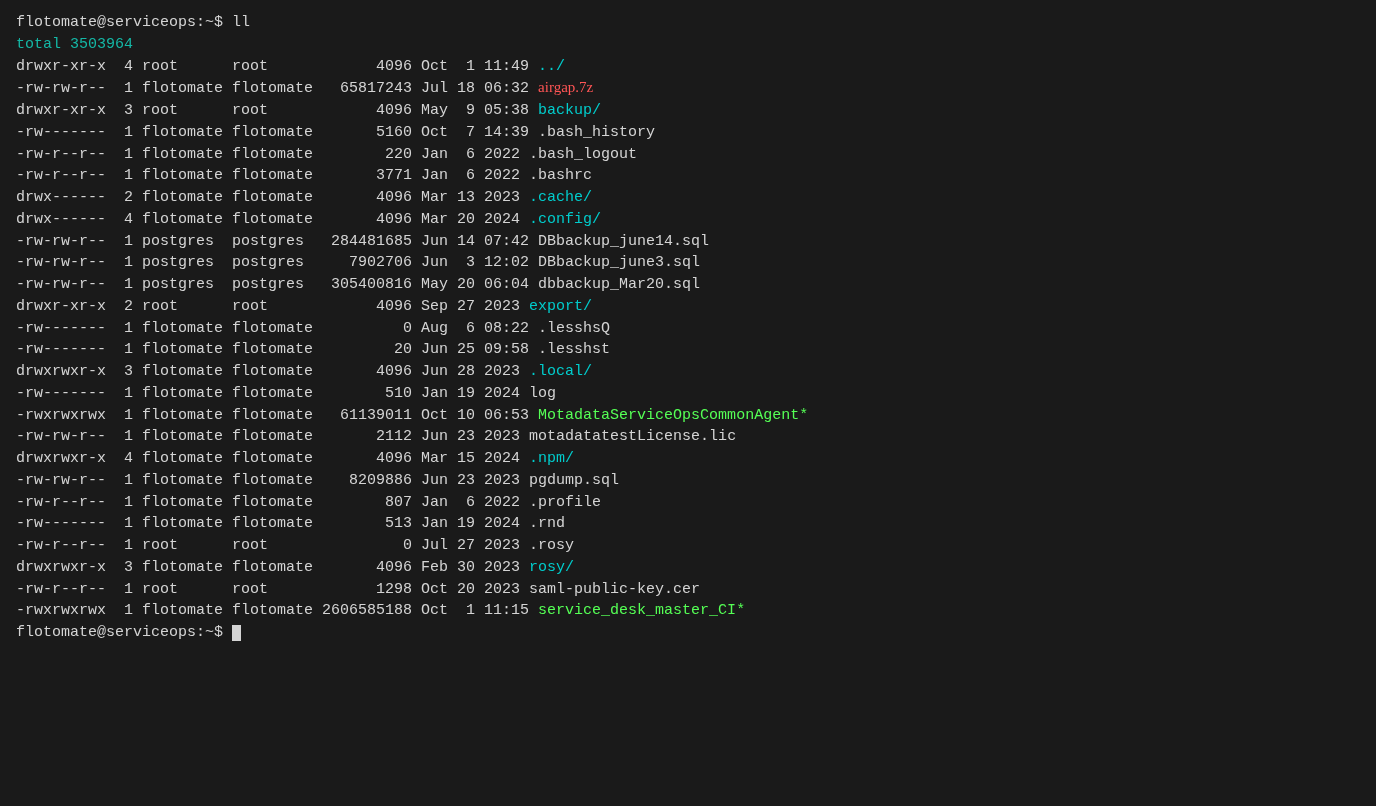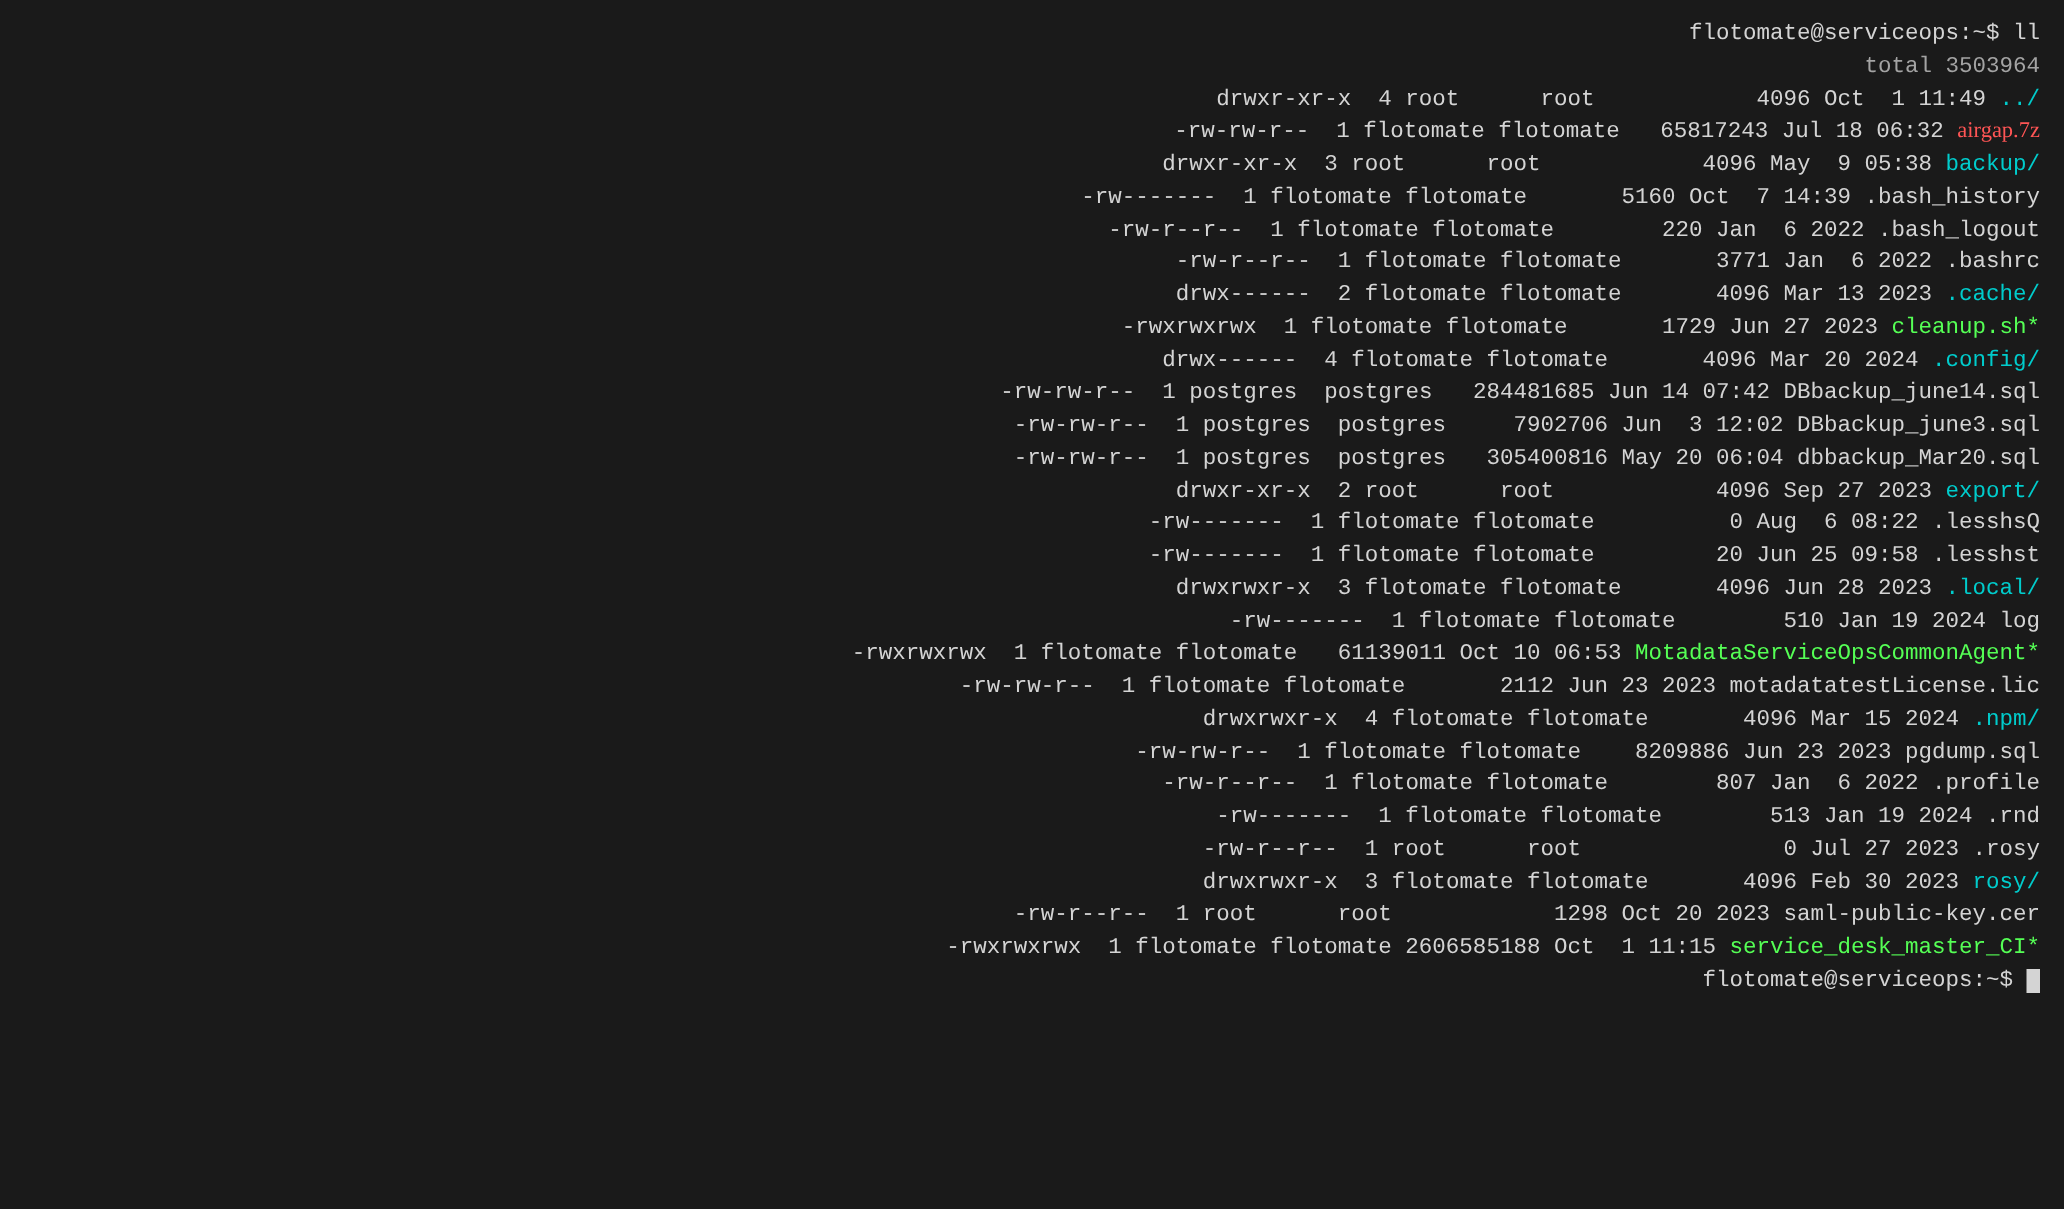--- a/index.html
+++ b/index.html
@@ -16,27 +16,26 @@
       padding: 12px 16px;
       width: 1376px;
       min-height: 806px;
     }
     .terminal {
       width: 100%;
     }
     .line {
       white-space: pre;
       display: block;
-      text-align: right;
     }
     .prompt {
       color: #d4d4d4;
     }
     .total {
-      color: #a3a3a3;
+      color: #14b8a6;
     }
     .cyan {
       color: #00cccc;
     }
     .red {
       color: #ff5555;
       font-family: Liberation Serif, serif;
     }
     .green {
       color: #55ff55;
@@ -56,21 +55,20 @@
   <span class="line"><span class="prompt">flotomate@serviceops:~$ ll</span></span>
   <span class="line"><span class="total">total 3503964</span></span>
   <div id="file-listing">
       <span class="line"><span>drwxr-xr-x  4 root      root            4096 Oct  1 11:49 </span><span class="cyan">../</span></span>
       <span class="line"><span>-rw-rw-r--  1 flotomate flotomate   65817243 Jul 18 06:32 </span><span class="red">airgap.7z</span></span>
       <span class="line"><span>drwxr-xr-x  3 root      root            4096 May  9 05:38 </span><span class="cyan">backup/</span></span>
       <span class="line"><span>-rw-------  1 flotomate flotomate       5160 Oct  7 14:39 </span><span>.bash_history</span></span>
       <span class="line"><span>-rw-r--r--  1 flotomate flotomate        220 Jan  6 2022 </span><span>.bash_logout</span></span>
       <span class="line"><span>-rw-r--r--  1 flotomate flotomate       3771 Jan  6 2022 </span><span>.bashrc</span></span>
       <span class="line"><span>drwx------  2 flotomate flotomate       4096 Mar 13 2023 </span><span class="cyan">.cache/</span></span>
-      <span class="line"><span>-rwxrwxrwx  1 flotomate flotomate       1729 Jun 27 2023 </span><span class="green">cleanup.sh*</span></span>
       <span class="line"><span>drwx------  4 flotomate flotomate       4096 Mar 20 2024 </span><span class="cyan">.config/</span></span>
       <span class="line"><span>-rw-rw-r--  1 postgres  postgres   284481685 Jun 14 07:42 </span><span>DBbackup_june14.sql</span></span>
       <span class="line"><span>-rw-rw-r--  1 postgres  postgres     7902706 Jun  3 12:02 </span><span>DBbackup_june3.sql</span></span>
       <span class="line"><span>-rw-rw-r--  1 postgres  postgres   305400816 May 20 06:04 </span><span>dbbackup_Mar20.sql</span></span>
       <span class="line"><span>drwxr-xr-x  2 root      root            4096 Sep 27 2023 </span><span class="cyan">export/</span></span>
       <span class="line"><span>-rw-------  1 flotomate flotomate          0 Aug  6 08:22 </span><span>.lesshsQ</span></span>
       <span class="line"><span>-rw-------  1 flotomate flotomate         20 Jun 25 09:58 </span><span>.lesshst</span></span>
       <span class="line"><span>drwxrwxr-x  3 flotomate flotomate       4096 Jun 28 2023 </span><span class="cyan">.local/</span></span>
       <span class="line"><span>-rw-------  1 flotomate flotomate        510 Jan 19 2024 </span><span>log</span></span>
       <span class="line"><span>-rwxrwxrwx  1 flotomate flotomate   61139011 Oct 10 06:53 </span><span class="green">MotadataServiceOpsCommonAgent*</span></span>

